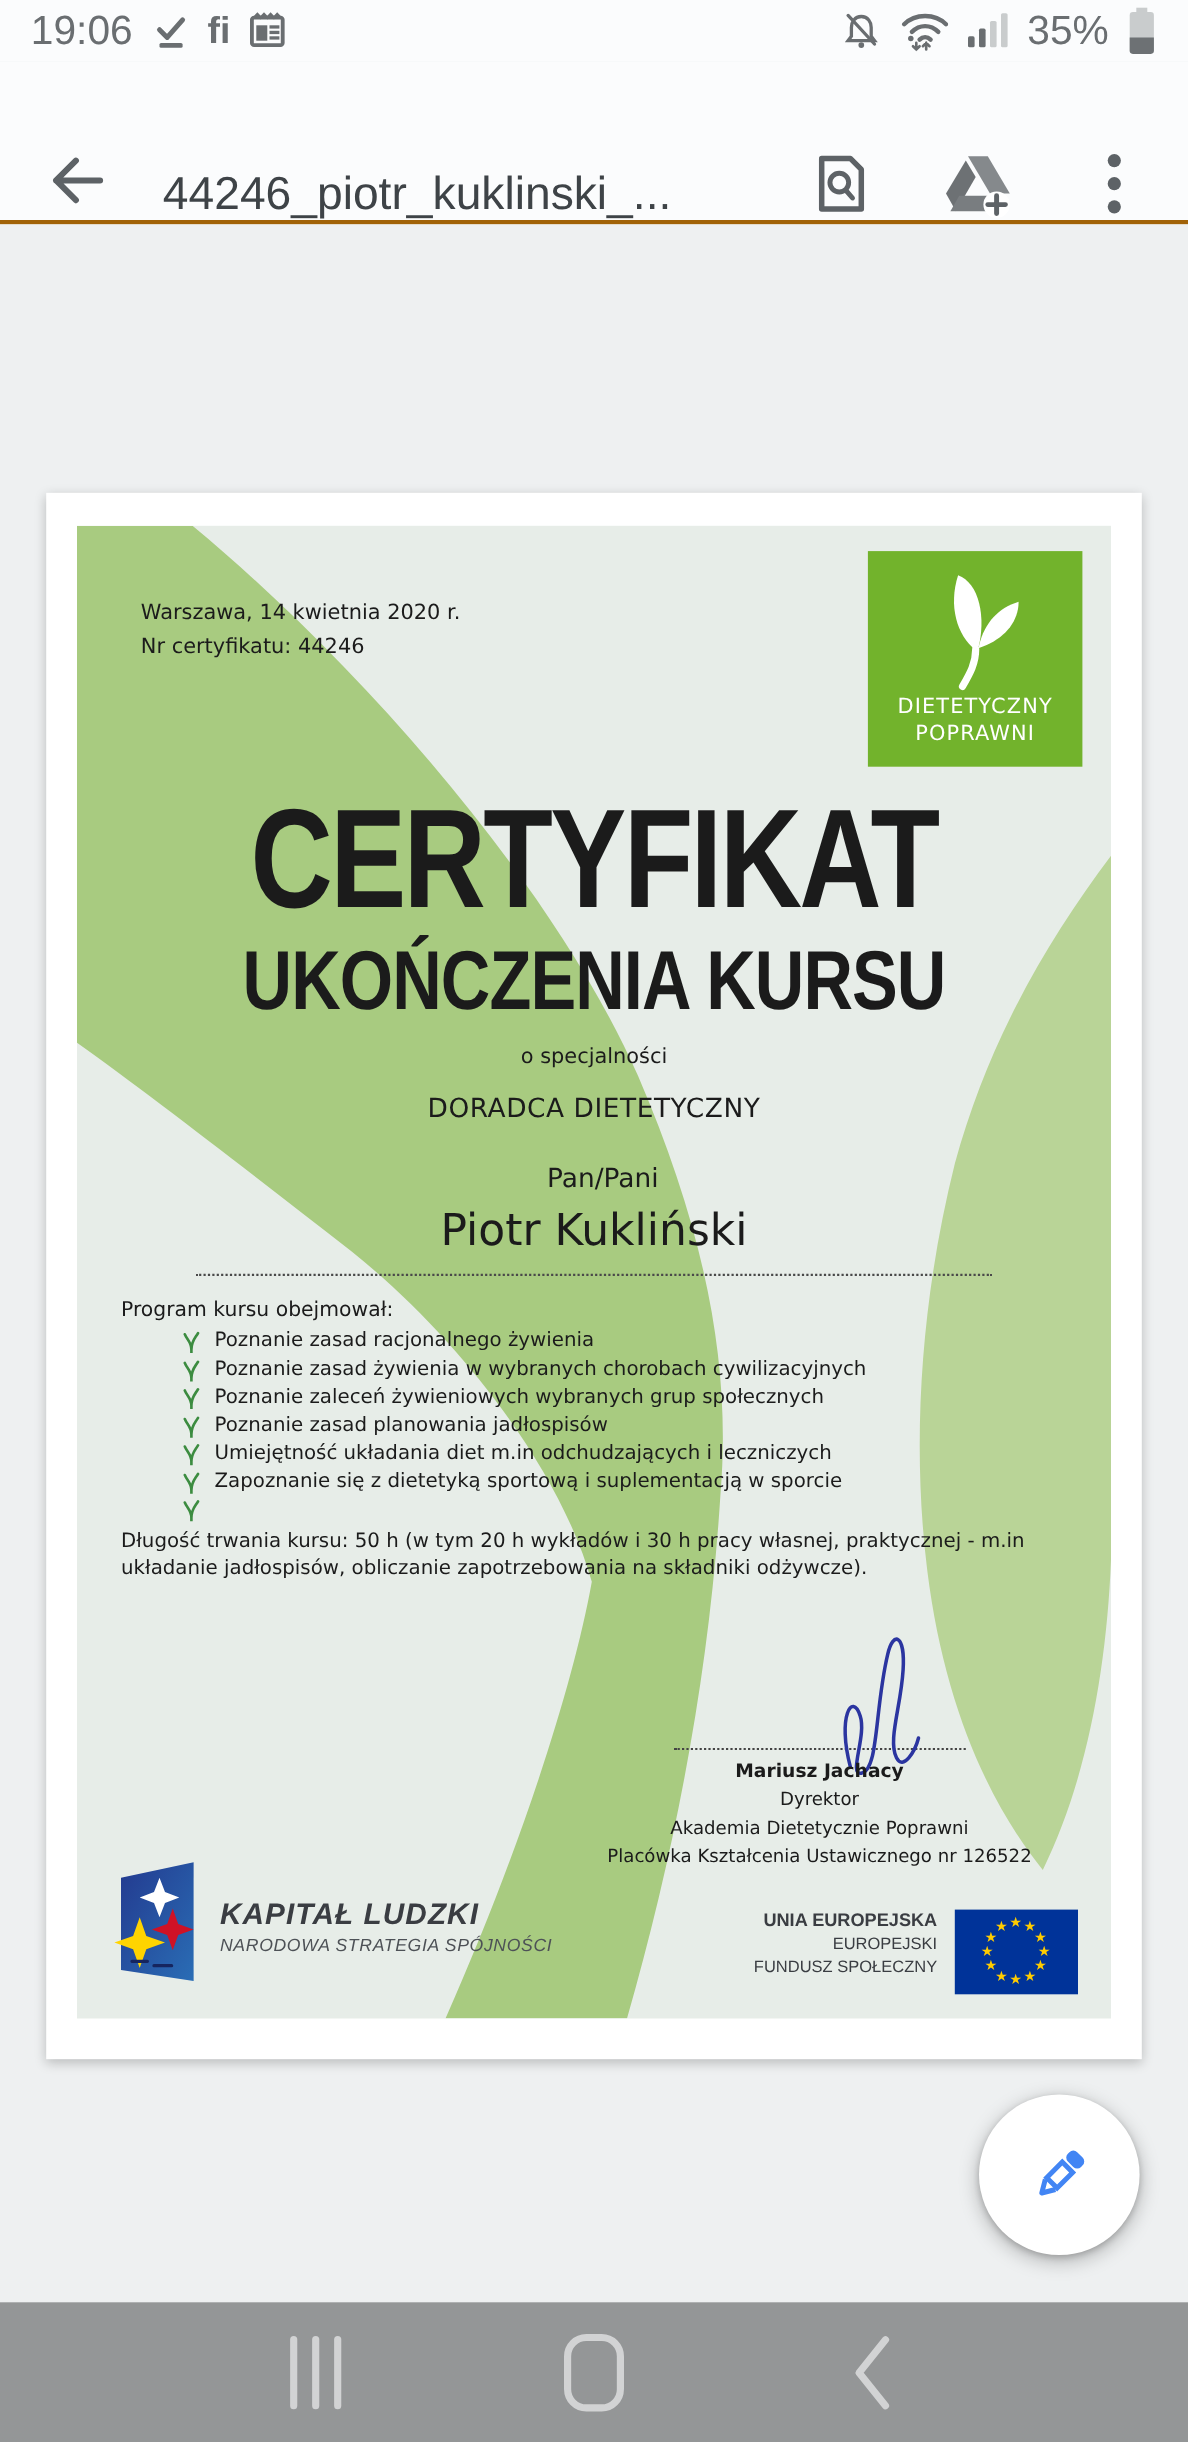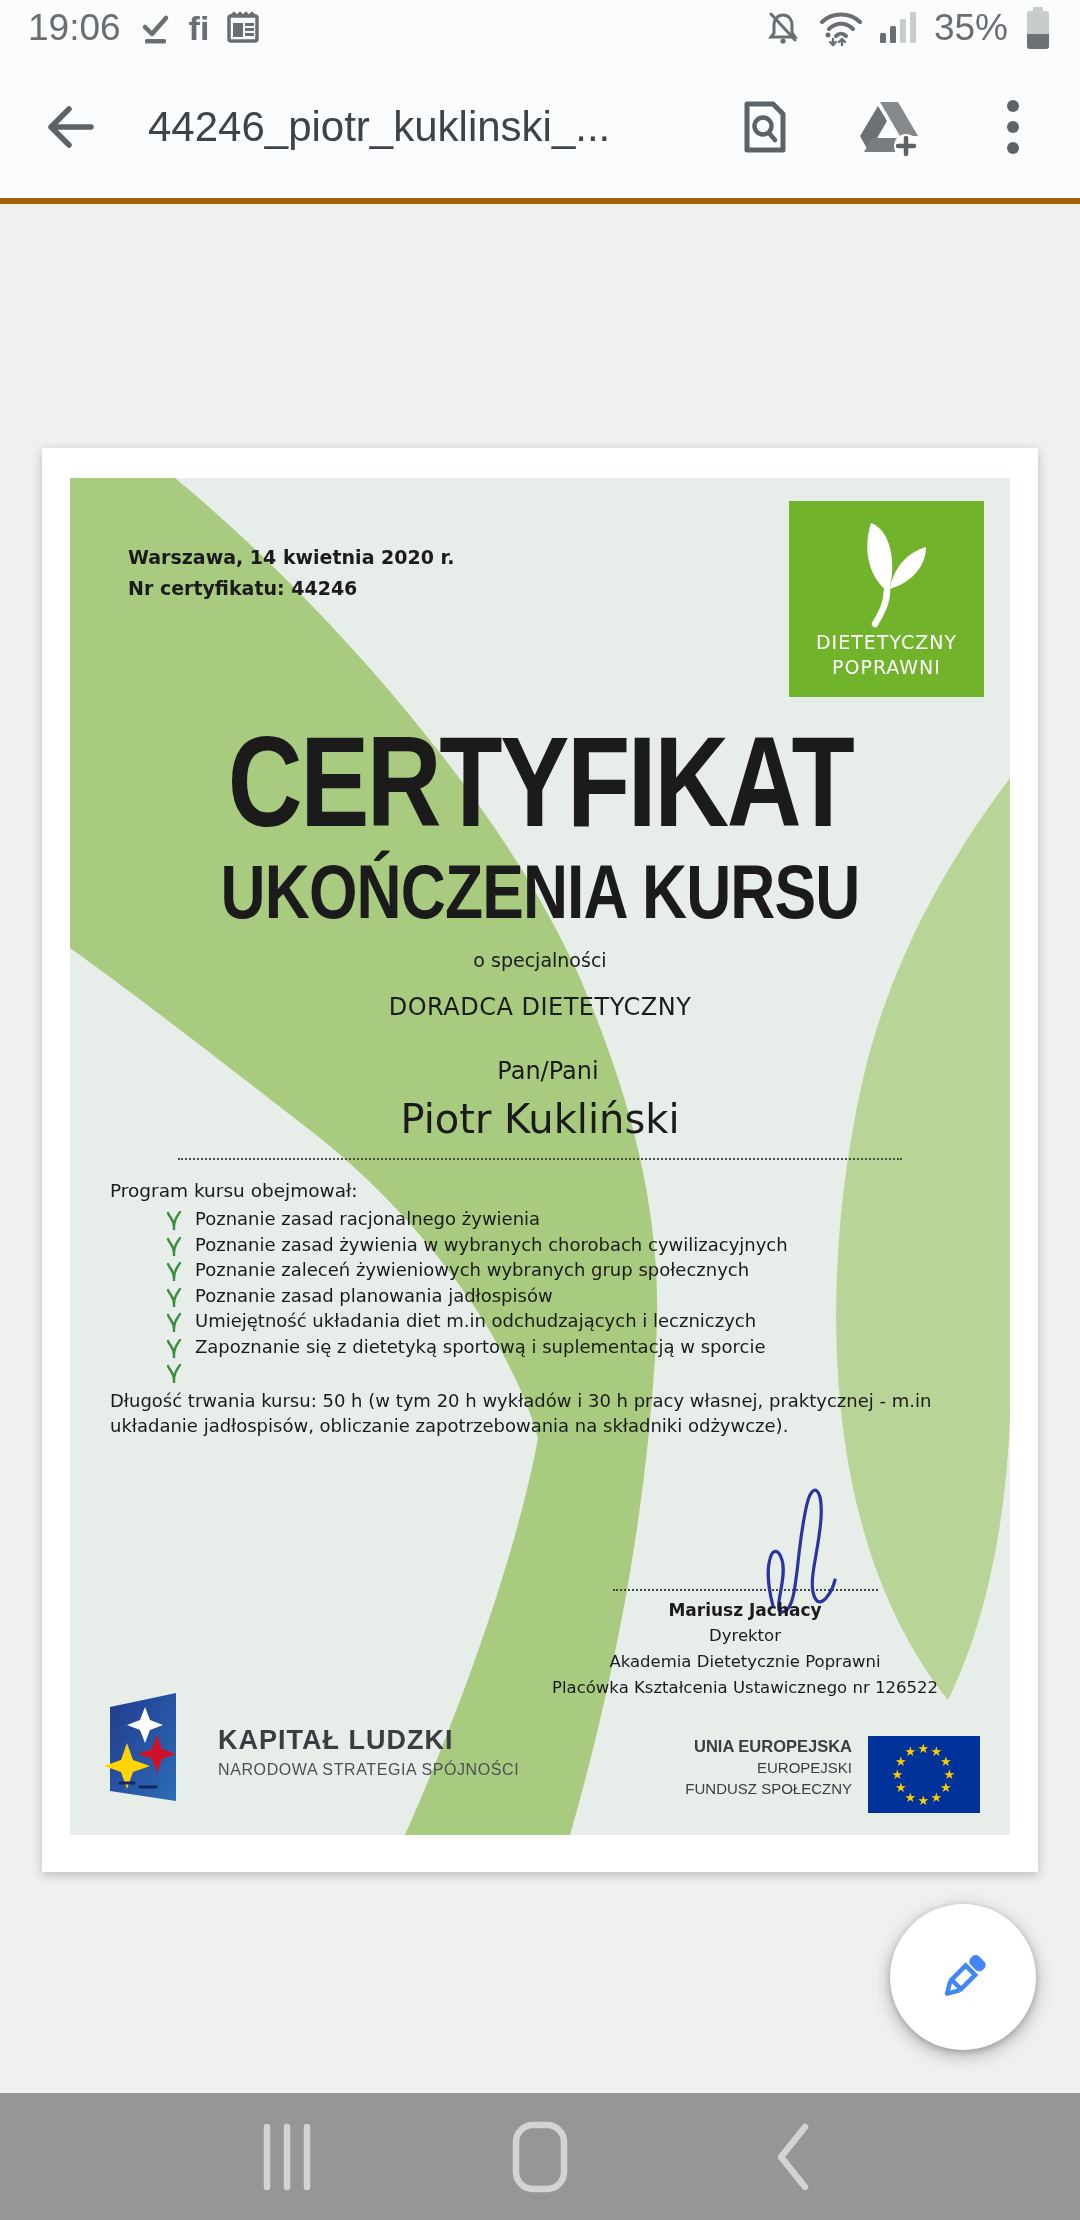--- a/index.html
+++ b/index.html
@@ -8,34 +8,34 @@
   
   .statusbar{position:absolute;top:0;left:0;width:1080px;height:56px;background:#fbfcfd;
              display:flex;align-items:center;justify-content:space-between;padding:0 28px;box-sizing:border-box;}
   .sb-left,.sb-right{display:flex;align-items:center;gap:16px;color:#6a6e71;}
   .sb-time{font-size:37px;font-weight:500;letter-spacing:0;}
   .sb-fi{font-size:34px;font-weight:700;}
   .sb-pct{font-size:37px;}
   .sb-ic{display:block;}
   
   .appbar{position:absolute;top:56px;left:0;width:1080px;height:148px;background:#fbfcfd;
-          display:flex;align-items:center;border-bottom:6px solid #a16207;box-sizing:border-box;}
+          display:flex;align-items:flex-end;border-bottom:4px solid #a16207;box-sizing:border-box;}
   .ab-back{margin-left:30px;width:72px;height:72px;display:flex;align-items:center;justify-content:center;}
   .ab-title{margin-left:46px;font-size:42px;color:#3e4347;flex:1 1 auto;white-space:nowrap;overflow:hidden;}
   .ab-actions{display:flex;align-items:center;gap:58px;margin-right:34px;}
   .ab-btn{width:66px;height:66px;display:flex;align-items:center;justify-content:center;}
   
   .viewer{position:absolute;top:204px;left:0;width:1080px;height:1889px;background:#eef0f1;}
   .page{position:absolute;left:42px;top:244px;width:996px;height:1424px;background:#ffffff;
         box-shadow:0 3px 10px rgba(0,0,0,.22);}
   .mint{position:relative;width:940px;height:1357px;margin:30px auto 0;background:#e7ede8;overflow:hidden;
         font-family:"DejaVu Sans",sans-serif;color:#1b1b1b;}
   .leafbg{position:absolute;left:0;top:0;z-index:0;}
   .mint > .fg{position:absolute;z-index:1;}
-  .cert-meta{left:58px;top:64px;font-size:19px;line-height:31px;font-weight:bold;}
+  .cert-meta{left:58px;top:64px;font-size:19px;line-height:31px;}
   .cert-logo{right:26px;top:23px;width:195px;height:196px;background:#72b32c;color:#fff;
              display:flex;flex-direction:column;align-items:center;justify-content:flex-start;}
   .cert-logo .ltxt{font-size:19px;letter-spacing:1px;line-height:23px;text-align:center;margin-top:2px;}
   .cert-center{left:0;right:0;top:240px;text-align:center;}
   .t1{font-family:"Liberation Sans",sans-serif;font-weight:700;font-size:128px;line-height:128px;
       letter-spacing:-3px;transform:scaleX(.81);transform-origin:50% 50%;white-space:nowrap;}
   .t2{font-family:"Liberation Sans",sans-serif;font-weight:700;font-size:76px;line-height:80px;
       letter-spacing:-1px;transform:scaleX(.82);transform-origin:50% 50%;white-space:nowrap;margin-top:6px;}
   .spec-label{font-size:19px;line-height:24px;margin-top:16px;}
   .spec-value{font-size:24px;line-height:30px;margin-top:20px;letter-spacing:.5px;}
@@ -46,21 +46,21 @@
   .prog-head{font-size:18.5px;line-height:26px;}
   .prog-list{list-style:none;margin:2px 0 0;padding:0;}
   .prog-item{display:flex;align-items:flex-start;gap:13px;padding-left:56px;font-size:18px;line-height:25.5px;}
   .sprout-bullet{flex:0 0 auto;margin-top:4px;}
   .duration{margin-top:5px;font-size:18px;line-height:25px;white-space:nowrap;}
   .sign{left:430px;width:490px;top:1000px;text-align:center;font-size:16.5px;line-height:26px;}
   .sig-squiggle{display:block;margin:0 auto -34px 235px;}
   .sig-rule{width:265px;margin:0 auto;border-top:2px dotted #444;height:0;}
   .sig-name{font-weight:700;font-size:17px;margin-top:6px;}
   .footer{left:30px;right:30px;bottom:22px;display:flex;justify-content:space-between;align-items:flex-end;}
-  .f-left{display:flex;align-items:center;gap:38px;}
+  .f-left{display:flex;align-items:center;gap:20px;font-style:italic;}
   .kl-text .kl-title{font-family:"Liberation Sans",sans-serif;font-weight:700;font-size:27px;
                      letter-spacing:1px;color:#3a3d42;}
   .kl-text .kl-sub{font-family:"Liberation Sans",sans-serif;font-size:16px;letter-spacing:.6px;
                    color:#4d5156;margin-top:5px;}
   .f-right{display:flex;align-items:flex-start;gap:16px;}
   .eu-text{text-align:right;color:#3a3d42;font-family:"Liberation Sans",sans-serif;line-height:21px;}
   .eu-text .l1{font-weight:700;font-size:16.5px;}
   .eu-text .l2,.eu-text .l3{font-size:15px;}
   .eu-flag{position:relative;width:112px;height:77px;background:#003399;}
   .eu-star{position:absolute;color:#ffcc00;font-size:13px;line-height:13px;font-family:"DejaVu Sans",sans-serif;}

